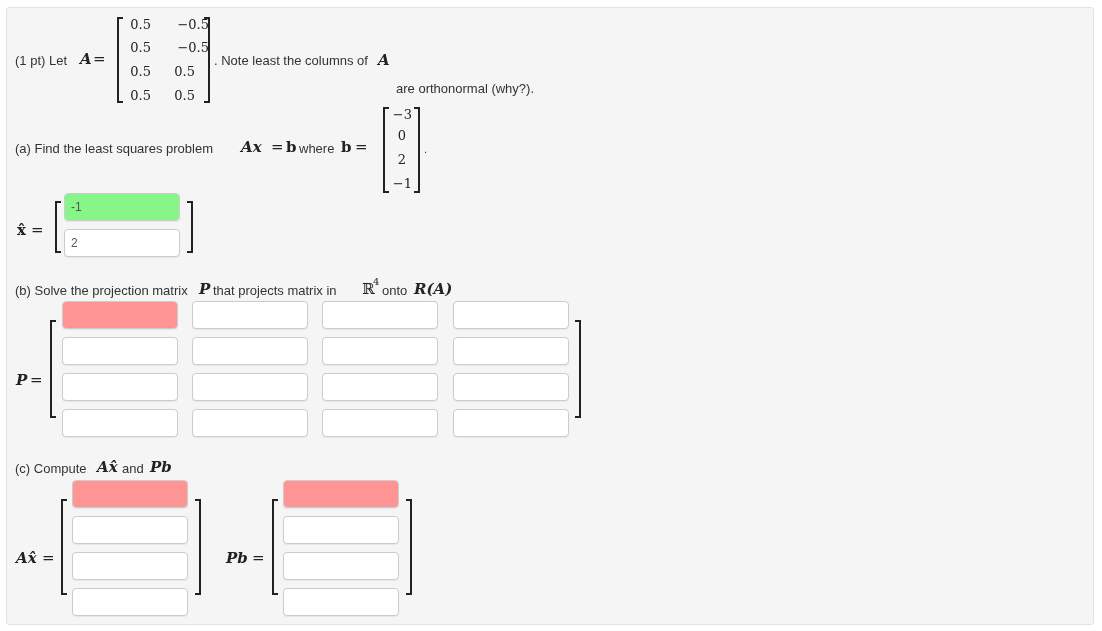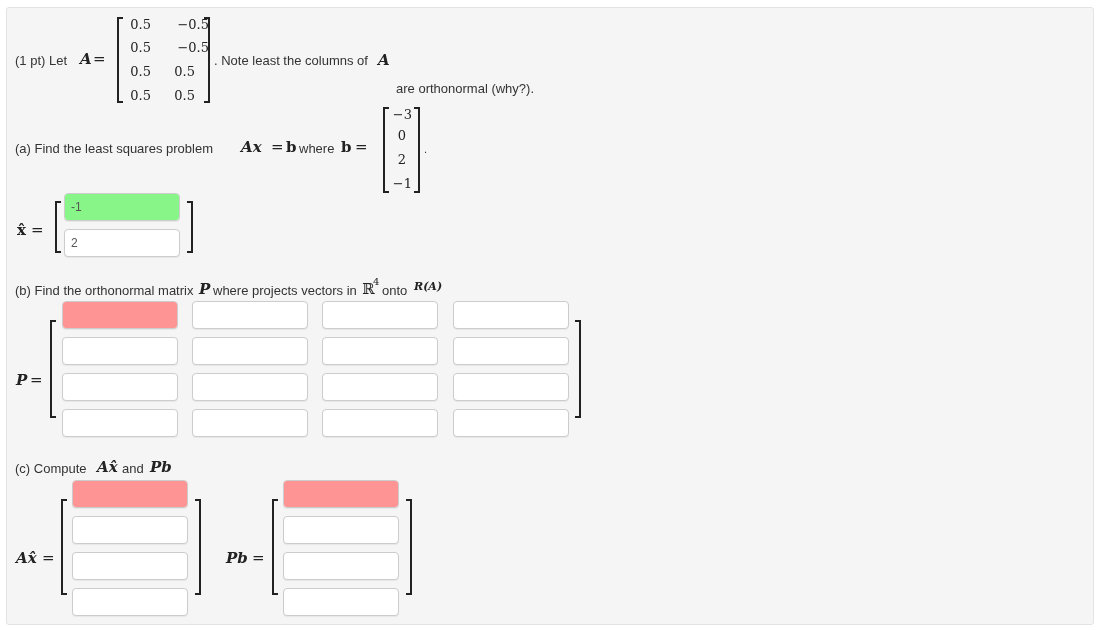--- a/index.html
+++ b/index.html
@@ -75,27 +75,27 @@
 
 <div class="inp green" style="left:64px; top:193px;">
   <input class="field" value="-1" style="">
 
 </div>
 <div class="inp" style="left:64px; top:229px;">
   <input class="field" value="2" style="">
 
 </div>
 
-<span class="abs txt" style="left:15px; top:283px;">(b) Find the orthonormal matrix</span>
+<span class="abs txt" style="left:15px; top:283px;">(b) Solve the projection matrix</span>
 <span class="abs math mi" style="left:199px; top:280px; font-size:15px;">P</span>
-<span class="abs txt" style="left:213px; top:283px;">where projects vectors in</span>
+<span class="abs txt" style="left:213px; top:283px;">that projects matrix in</span>
 <span class="abs math" style="left:362px; top:280px; font-size:15px;">ℝ</span>
 <span class="abs math" style="left:373px; top:276px; font-size:10px;">4</span>
 <span class="abs txt" style="left:382px; top:283px;">onto</span>
-<span class="abs math mi" style="left:414px; top:280px; font-size:11px;">R(A)</span>
+<span class="abs math mi" style="left:414px; top:280px; font-size:15px;">R(A)</span>
 
 <span class="abs math mi" style="left:16px; top:371px; font-size:15px;">P</span>
 <span class="abs math" style="left:30px; top:371px; font-size:15px;">=</span>
 <div class="brk l" style="left:50px; top:320px; height:98px;"></div>
 <div class="brk r" style="left:575px; top:320px; height:98px;"></div>
 
 <div id="p-grid">
     <div class="inp red" style="left: 62px; top: 301px;">
       <input class="field" value="" style="">
     </div>

